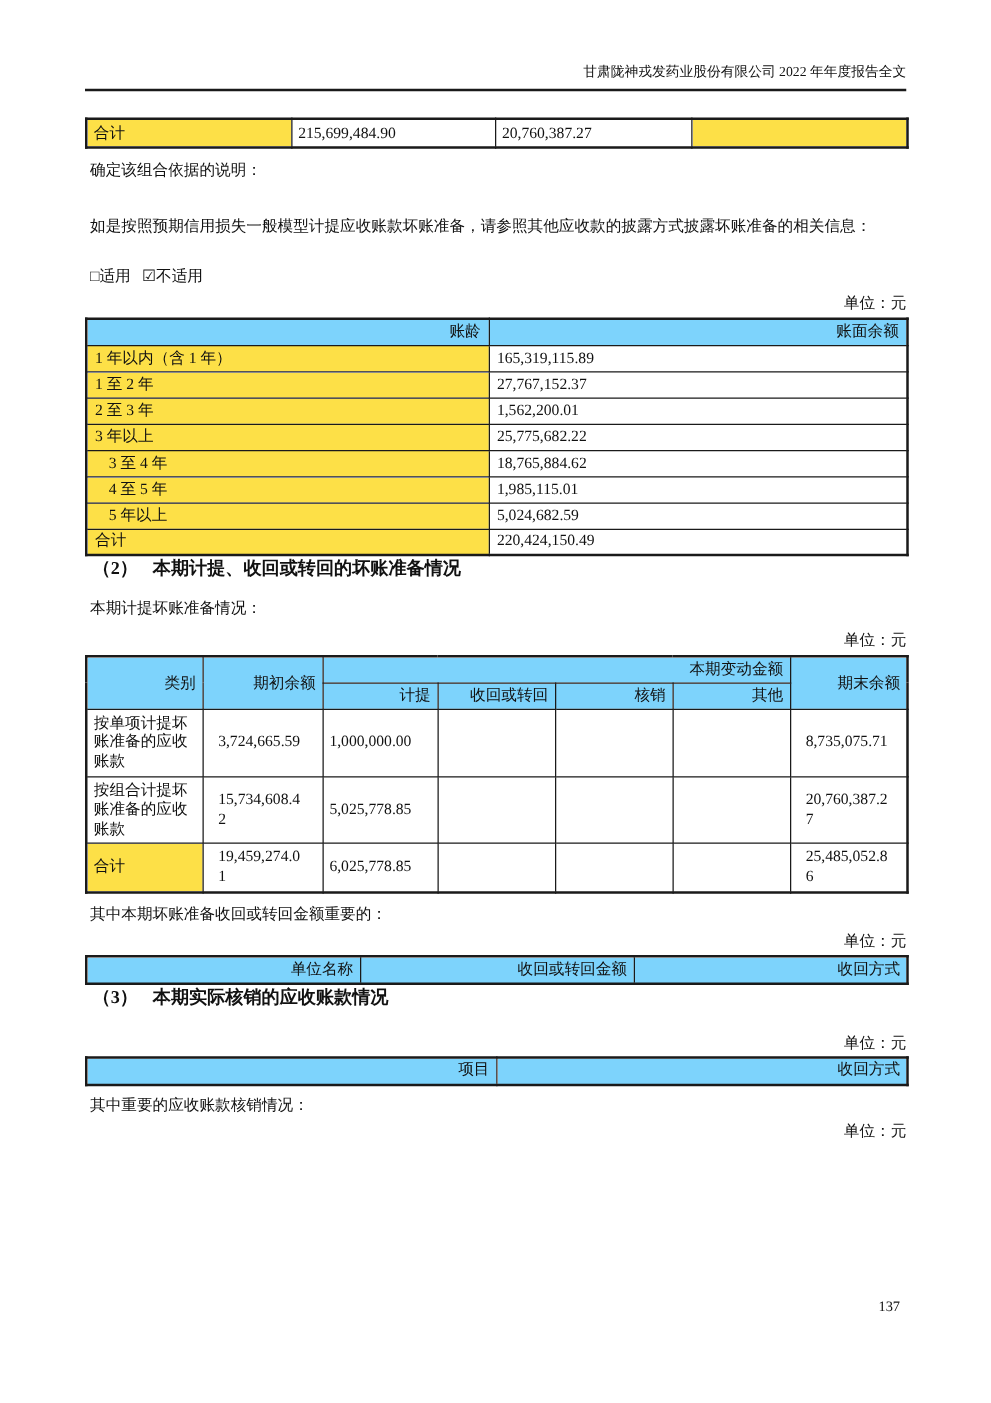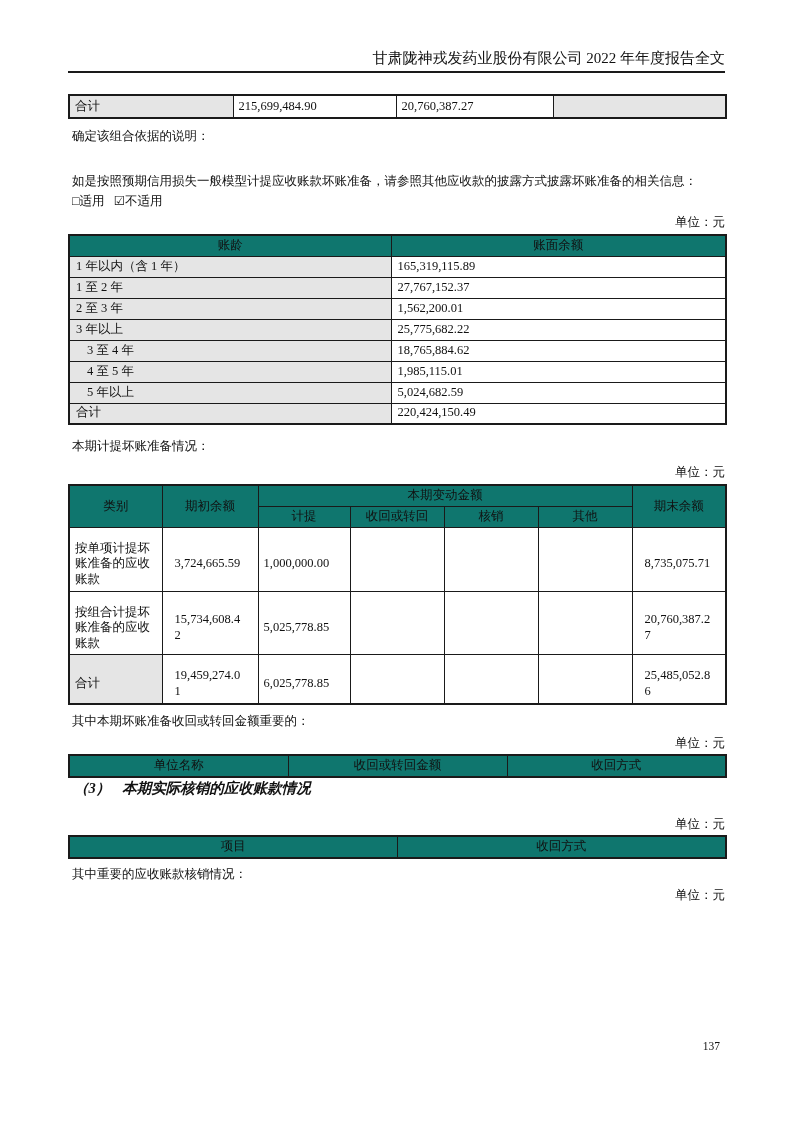--- a/index.html
+++ b/index.html
@@ -10,90 +10,90 @@
     font-family: "Liberation Serif", "DejaVu Serif", serif;
     color: #111111;
   }
   .page { position: relative; width: 793px; height: 1122px; overflow: hidden; }
   .content { width: 657px; margin: 0 68px; }
 
   .doc-header {
     padding-top: 50px;
     padding-bottom: 5px;
     text-align: right;
-    font-size: 15px;
+    font-size: 11px;
     border-bottom: 2px solid #1a1a1a;
     line-height: 16px;
   }
 
   p { margin: 0; font-size: 12.5px; line-height: 16px; }
   .indent-sm { margin-left: 4px; }
 
   .unit { text-align: right; }
   .unit-1 { margin-top: 5px; }
   .unit-2 { margin-top: 10px; }
   .unit-3 { margin-top: 6px; }
   .unit-4 { margin-top: 18px; }
   .unit-5 { margin-top: 5px; }
 
   .basis-note { margin-top: 9px; }
   .ecl-note { margin-top: 29px; }
-  .options-line { margin-top: 4px; }
+  .options-line { margin-top: 24px; }
   .options-line .opt { margin-right: 6px; }
   .aging-disclosure { margin-top: 8px; }
   .intro-note { margin-top: 13px; }
   .recovery-note { margin-top: 8px; font-family: Liberation Serif, serif; }
   .important-note { margin-top: 7px; }
 
   h2.sec-heading {
     margin: 0; font-size: 14.5px; font-weight: bold;
     line-height: 20px; margin-left: 6px;
     font-family: "Liberation Serif", "DejaVu Serif", serif;
   }
   .sec2-heading { margin-top: 19px; }
-  .sec3-heading { margin-top: 70px; font-style: italic; }
+  .sec3-heading { margin-top: 70px; }
   .sec-num { margin-right: 12px; }
 
   table {
     border-collapse: collapse;
     table-layout: fixed;
     width: 657px;
     font-size: 12.5px;
     border: 2px solid #1a1a1a;
   }
   td, th {
     border: 1px solid #1a1a1a;
     padding: 2px 5px;
     vertical-align: middle;
     font-weight: normal;
     line-height: 1.25;
     overflow: hidden;
   }
-  .shade { background: #e5e5e5; }
-  th { background: #0f766e; text-align: center; }
+  .shade { background: #fde047; }
+  th { background: #7dd3fc; text-align: right; }
   td.num { text-align: left; word-break: break-all; }
   td.lbl { text-align: left; }
 
   .tbl-summary { margin-top: 21px; }
   .tbl-summary td { height: 23px; }
 
   .tbl-aging { margin-top: 4px; }
   .tbl-aging td, .tbl-aging th { height: 21px; padding: 1px 6px; }
   .tbl-aging td.sub { padding-left: 17px; }
 
   .tbl-provision { margin-top: 4px; }
   .tbl-provision th { height: 21px; }
   .tbl-provision td.num.wide { padding-left: 12px; padding-right: 12px; }
-  .tbl-provision td { padding-top: 13px; padding-bottom: 3px; }
+  .tbl-provision td { padding-top: 3px; padding-bottom: 3px; }
 
   .tbl-recovery { margin-top: 3px; }
   .tbl-recovery th { height: 22px; }
 
   .tbl-writeoff { margin-top: 3px; }
-  .tbl-writeoff th { height: 22px; }
+  .tbl-writeoff th { height: 22px; font-family: Liberation Mono, monospace; }
 
   .page-number {
     position: absolute;
     top: 1040px; right: 73px;
     font-size: 11.5px;
   }
 </style>
 </head>
 <body>
 
@@ -171,20 +171,23 @@
         <td class="shade lbl sub">5 年以上</td>
         <td class="num">5,024,682.59</td>
       </tr>
       <tr>
         <td class="shade lbl">合计</td>
         <td class="num">220,424,150.49</td>
       </tr>
     </tbody>
       </table>
 
+    <h2 class="sec-heading sec2-heading">
+      <span class="sec-num">（2）</span><span>本期计提、收回或转回的坏账准备情况</span>
+    </h2>
 
     <p class="intro-note indent-sm">本期计提坏账准备情况：</p>
 
     <p class="unit unit-2">单位：元</p>
 
     <table class="tbl-provision">
       <colgroup>
           <col style="width:93px">
           <col style="width:96px">
           <col style="width:92px">

